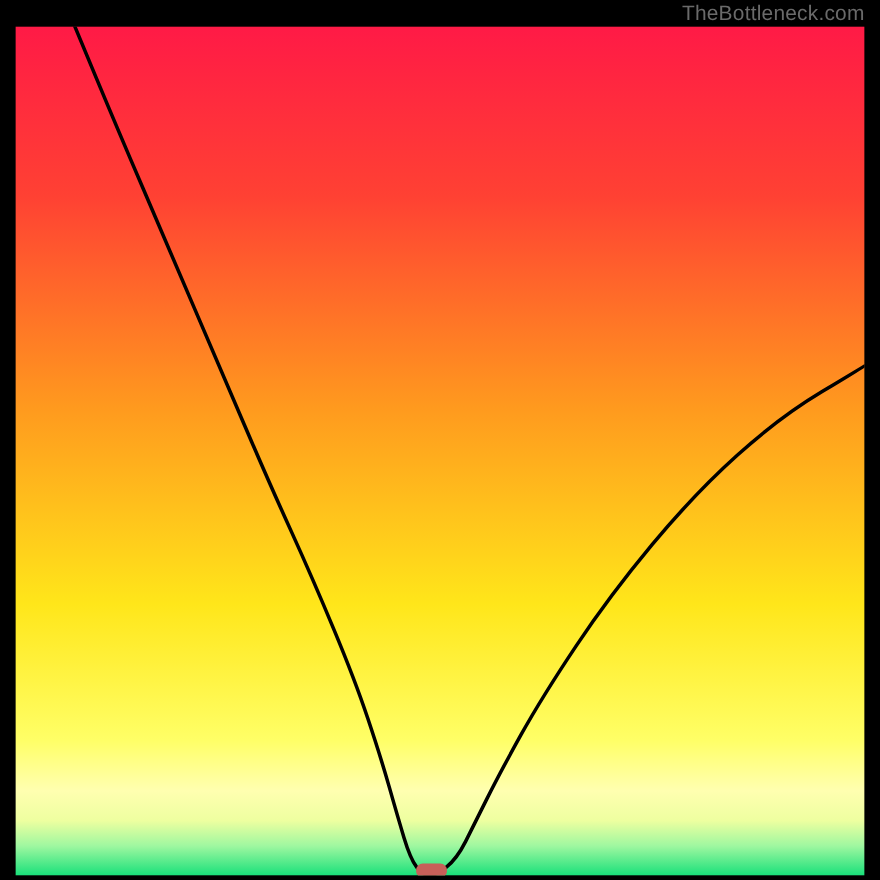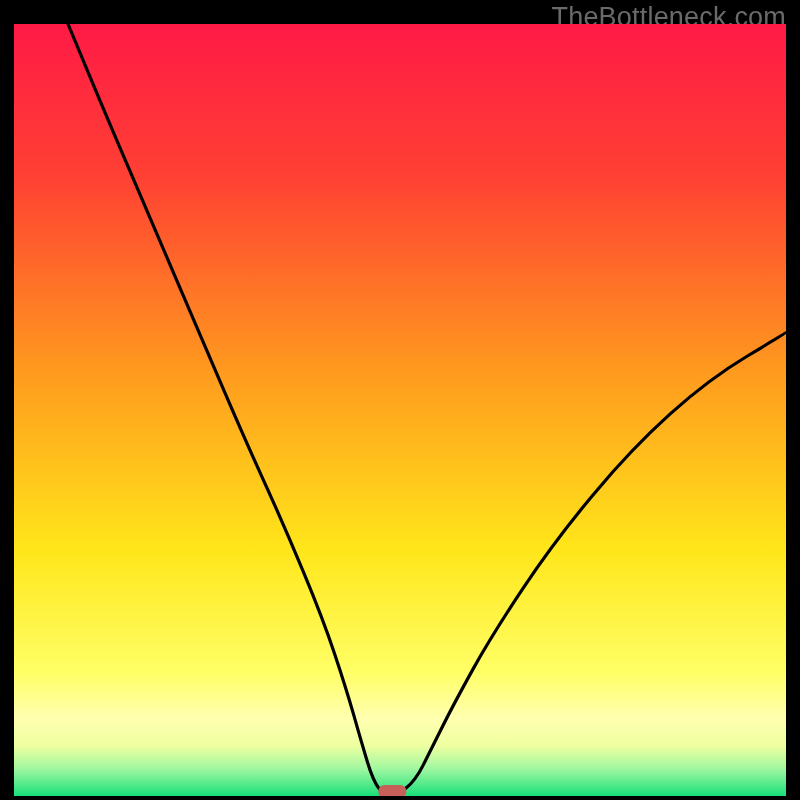--- a/index.html
+++ b/index.html
@@ -24,21 +24,21 @@
     left: 0;
     top: 0;
     width: 772px;
     height: 772px;
   }
   .watermark {
     position: absolute;
     top: 2px;
     right: 14px;
     color: #6a6a6a;
-    font-size: 27px;
+    font-size: 19px;
     font-weight: 500;
     letter-spacing: 0.2px;
   }
   svg.curve {
     position: absolute;
     left: 0;
     top: 0;
     width: 772px;
     height: 772px;
   }

